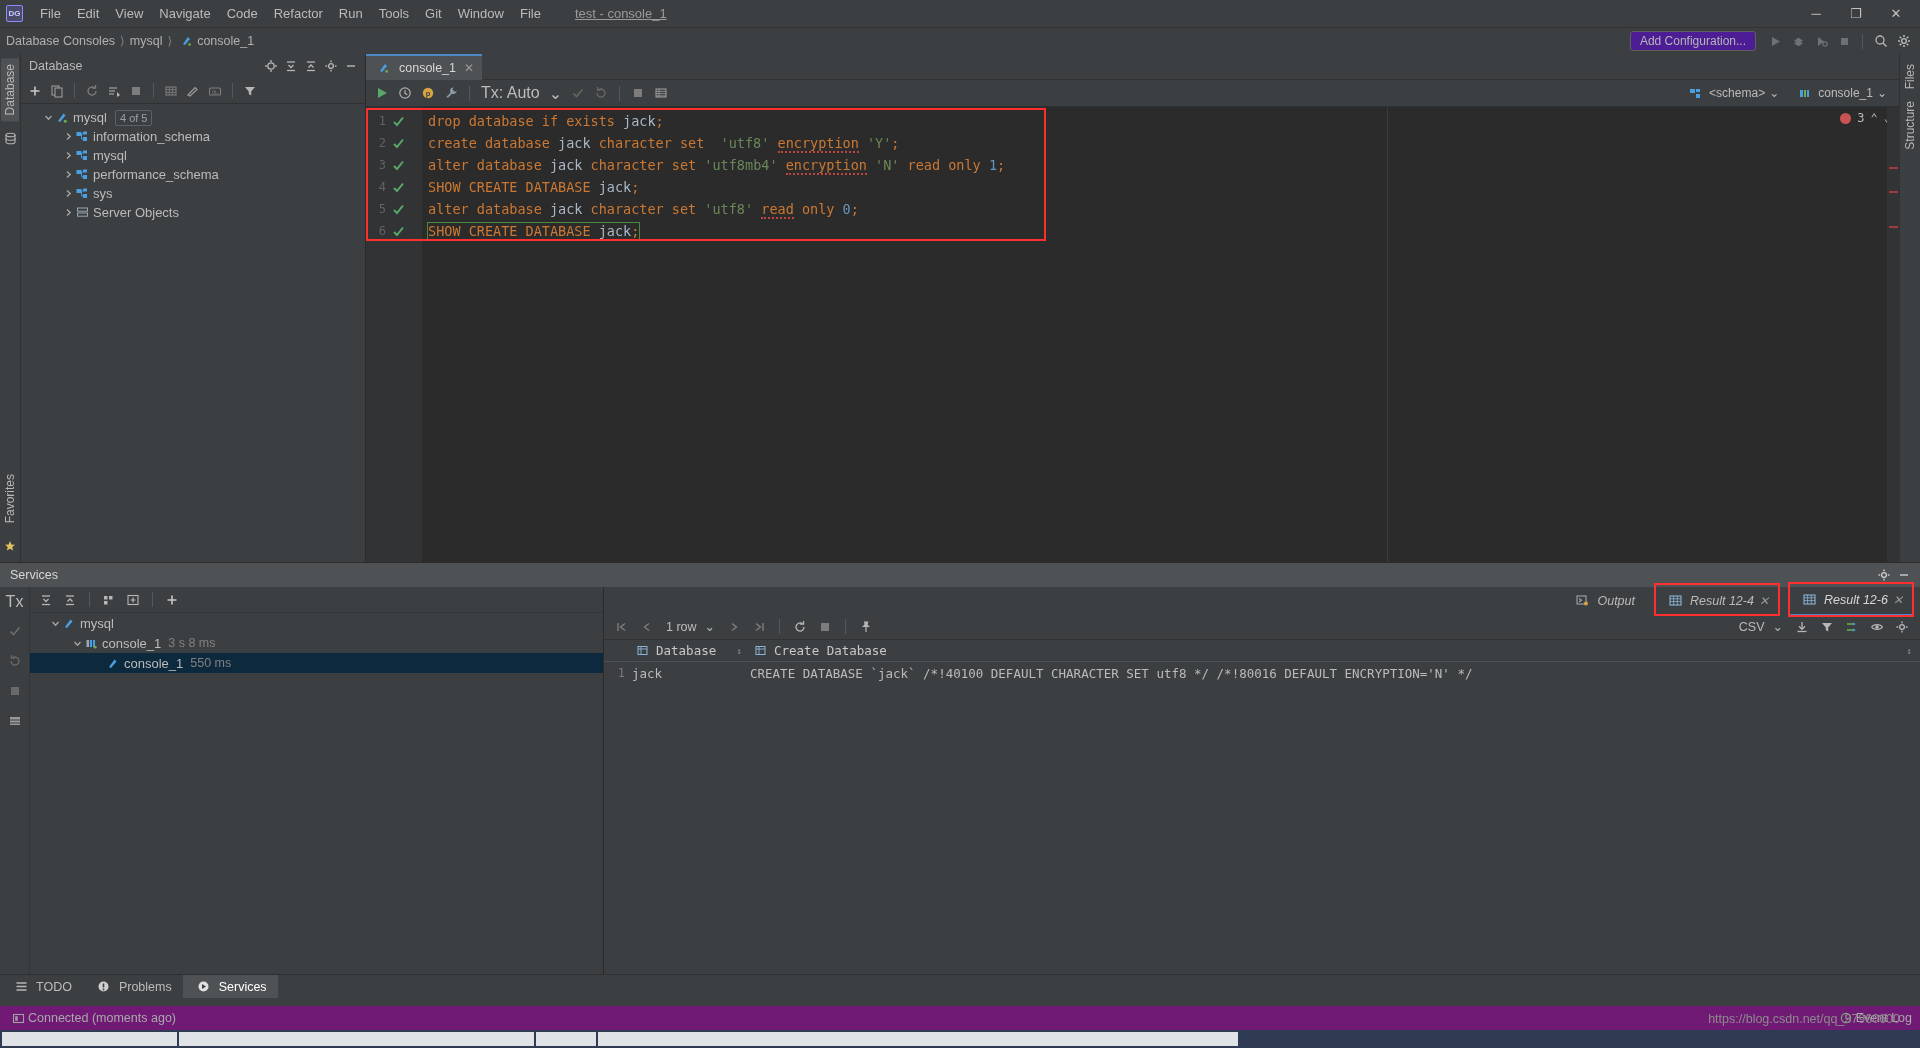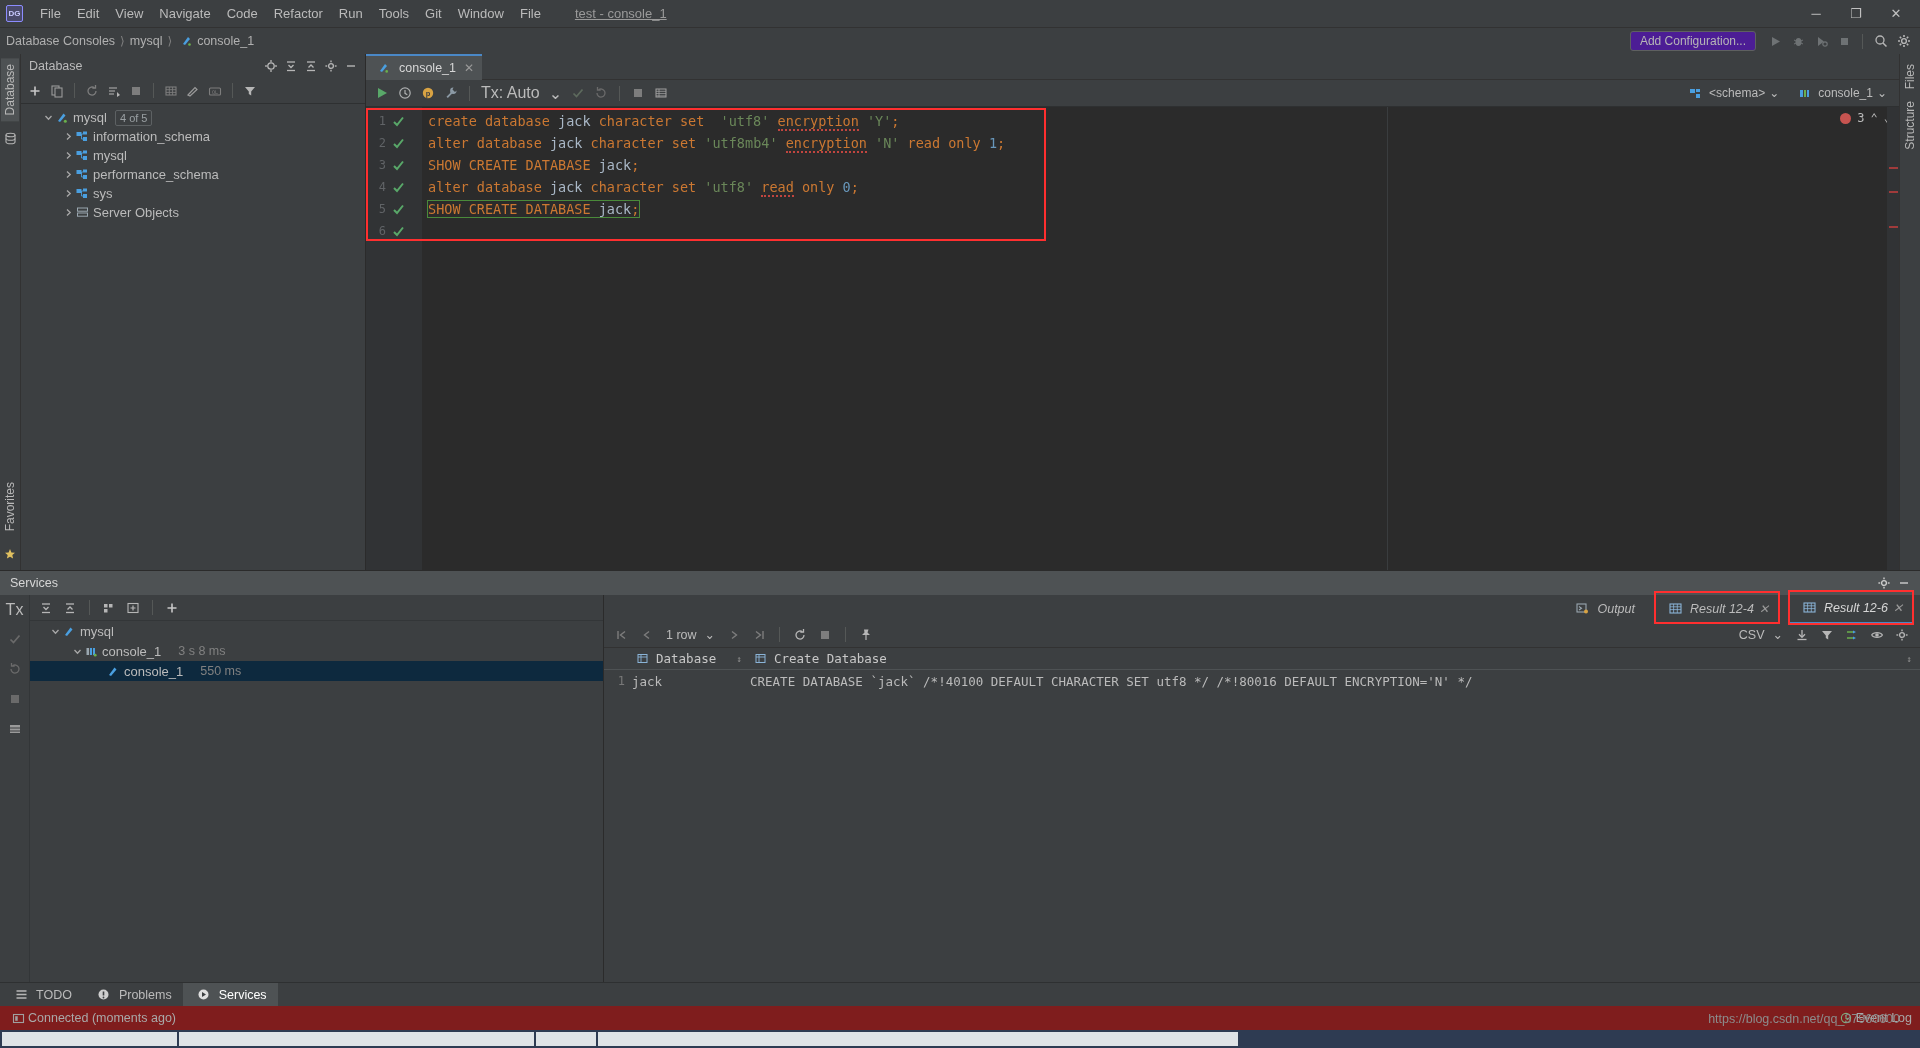--- a/index.html
+++ b/index.html
@@ -163,21 +163,21 @@
     width: 30px; flex: 0 0 30px; background: #3c3f41; display: flex; flex-direction: column;
     align-items: center; padding-top: 6px; gap: 10px; border-right: 1px solid #333638;
   }
   .svc-tree-col { flex: 1 1 auto; display: flex; flex-direction: column; min-width: 0; }
   .svc-toolbar {
     height: 26px; display: flex; align-items: center; gap: 4px; padding: 0 6px;
     border-bottom: 1px solid #333638; flex: 0 0 26px;
   }
   .srow { display: flex; align-items: center; height: 20px; font-size: 13px; color: #bbbbbb; }
   .srow.sel { background: #0d293e; }
-  .srow .time { color: #808080; margin-left: 17px; font-size: 12.5px; }
+  .srow .time { color: #808080; margin-left: 7px; font-size: 12.5px; }
 
   .svc-right { flex: 1 1 auto; display: flex; flex-direction: column; min-width: 0; background: #3c3f41; }
   .res-tabs { height: 27px; display: flex; align-items: center; justify-content: flex-end; padding-right: 8px; gap: 12px; flex: 0 0 27px; position: relative; font-style: italic; }
   .res-tab { display: flex; align-items: center; gap: 5px; padding: 4px 9px; font-size: 12.5px; color: #bbbbbb; }
   .res-tab.active { color: #d6d6d6; border-bottom: 2px solid #4a88c7; }
   .res-tab .x { color: #9a9a9a; font-size: 12px; }
   .grid-toolbar {
     height: 26px; display: flex; align-items: center; gap: 5px; padding: 0 8px; flex: 0 0 26px;
     border-bottom: 1px solid #323232;
   }
@@ -196,22 +196,22 @@
   .grow .v { color: #bbbbbb; }
 
   
   .botbar {
     height: 24px; background: #3c3f41; display: flex; align-items: stretch; flex: 0 0 24px;
     border-top: 1px solid #2e3031;
   }
   .bt { display: flex; align-items: center; gap: 5px; padding: 0 11px; font-size: 12.5px; color: #bbbbbb; }
   .bt.sel { background: #4e5254; color: #ffffff; }
   .statusbar {
-    height: 24px; background: #7f1d1d; display: flex; align-items: center; padding: 0 8px;
-    font-size: 12.5px; color: #a9a9a9; flex: 0 0 24px;
+    height: 24px; background: #701a75; display: flex; align-items: center; padding: 0 8px;
+    font-size: 12.5px; color: #a9a9a9; flex: 0 0 24px; margin-top: 8px;
   }
   .status-spacer { flex: 1 1 auto; }
   .watermark { color: #8c8c8c; font-size: 12.5px; }
   .taskbar {
     height: 18px; background: #2e3b52; flex: 0 0 18px; display: flex; align-items: center; padding: 0 2px; gap: 2px;
   }
   .tbitem { height: 14px; background: #dfe3e6; }
 </style>
 </head>
 <body>
@@ -643,20 +643,21 @@
                 <path d="M2 7 L5 10 L11 2.5" fill="none" stroke="#59a869" stroke-width="2"></path>
               </svg></div>
             <div class="gnum" style="top: 113px;">6</div>
             <div class="gmark" style="top: 113px;"><svg width="13" height="13" viewBox="0 0 13 13" style="vertical-align:middle">
                 <path d="M2 7 L5 10 L11 2.5" fill="none" stroke="#59a869" stroke-width="2"></path>
               </svg></div>
           </div>
         <div class="code-area">
           <div class="caret-col" style="left:965px;"></div>
           <div id="code-lines" style="position:relative;z-index:2;padding-top:3px;">
+              <div class="cline"><span class="kw">drop database if exists </span><span class="id2">jack</span><span class="kw">;</span></div>
               <div class="cline"><span class="kw">create database </span><span class="id2">jack</span><span class="kw"> character set  </span><span class="str">'utf8'</span><span class="kw"> </span><span class="kw wavy">encryption</span><span class="kw"> </span><span class="str">'Y'</span><span class="kw">;</span></div>
               <div class="cline"><span class="kw">alter database </span><span class="id2">jack</span><span class="kw"> character set </span><span class="str">'utf8mb4'</span><span class="kw"> </span><span class="kw wavy">encryption</span><span class="kw"> </span><span class="str">'N'</span><span class="kw"> read only </span><span class="num">1</span><span class="kw">;</span></div>
               <div class="cline"><span class="kw">SHOW CREATE DATABASE </span><span class="id2">jack</span><span class="kw">;</span></div>
               <div class="cline"><span class="kw">alter database </span><span class="id2">jack</span><span class="kw"> character set </span><span class="str">'utf8'</span><span class="kw"> </span><span class="kw wavy">read</span><span class="kw"> only </span><span class="num">0</span><span class="kw">;</span></div>
               <div class="cline"><span class="selbox"><span class="kw">SHOW CREATE DATABASE </span><span class="id2">jack</span><span class="kw">;</span></span></div>
             </div>
           <div class="insp-widget">
             <span class="err-dot"></span>
             <span>3</span>
             <span>⌃</span>

